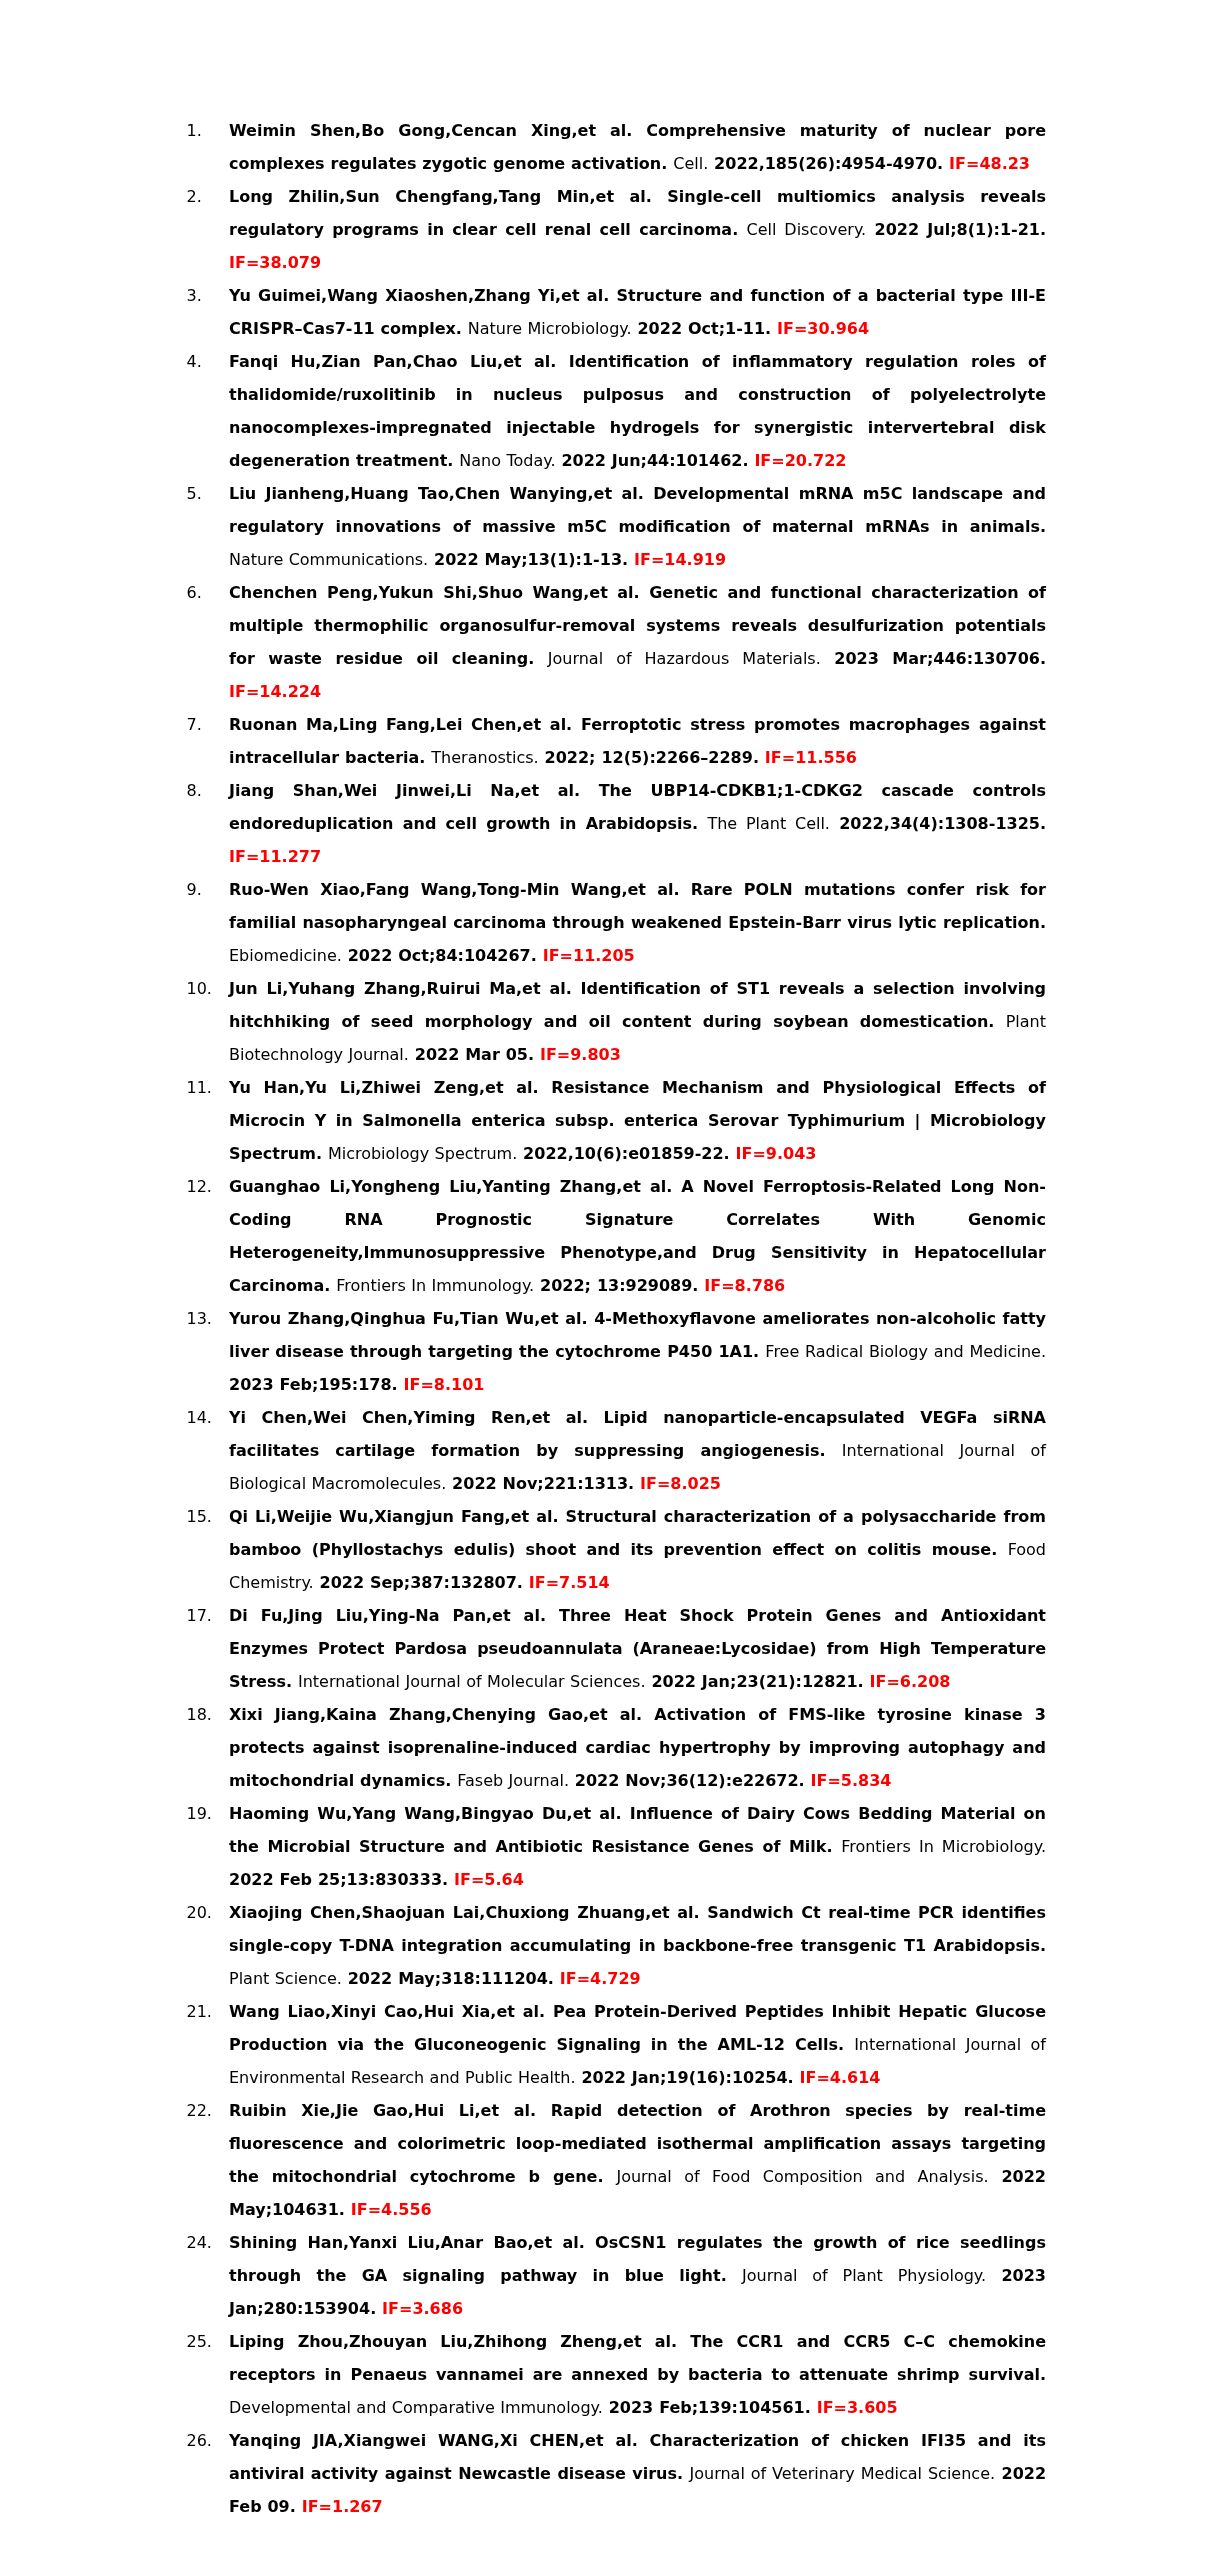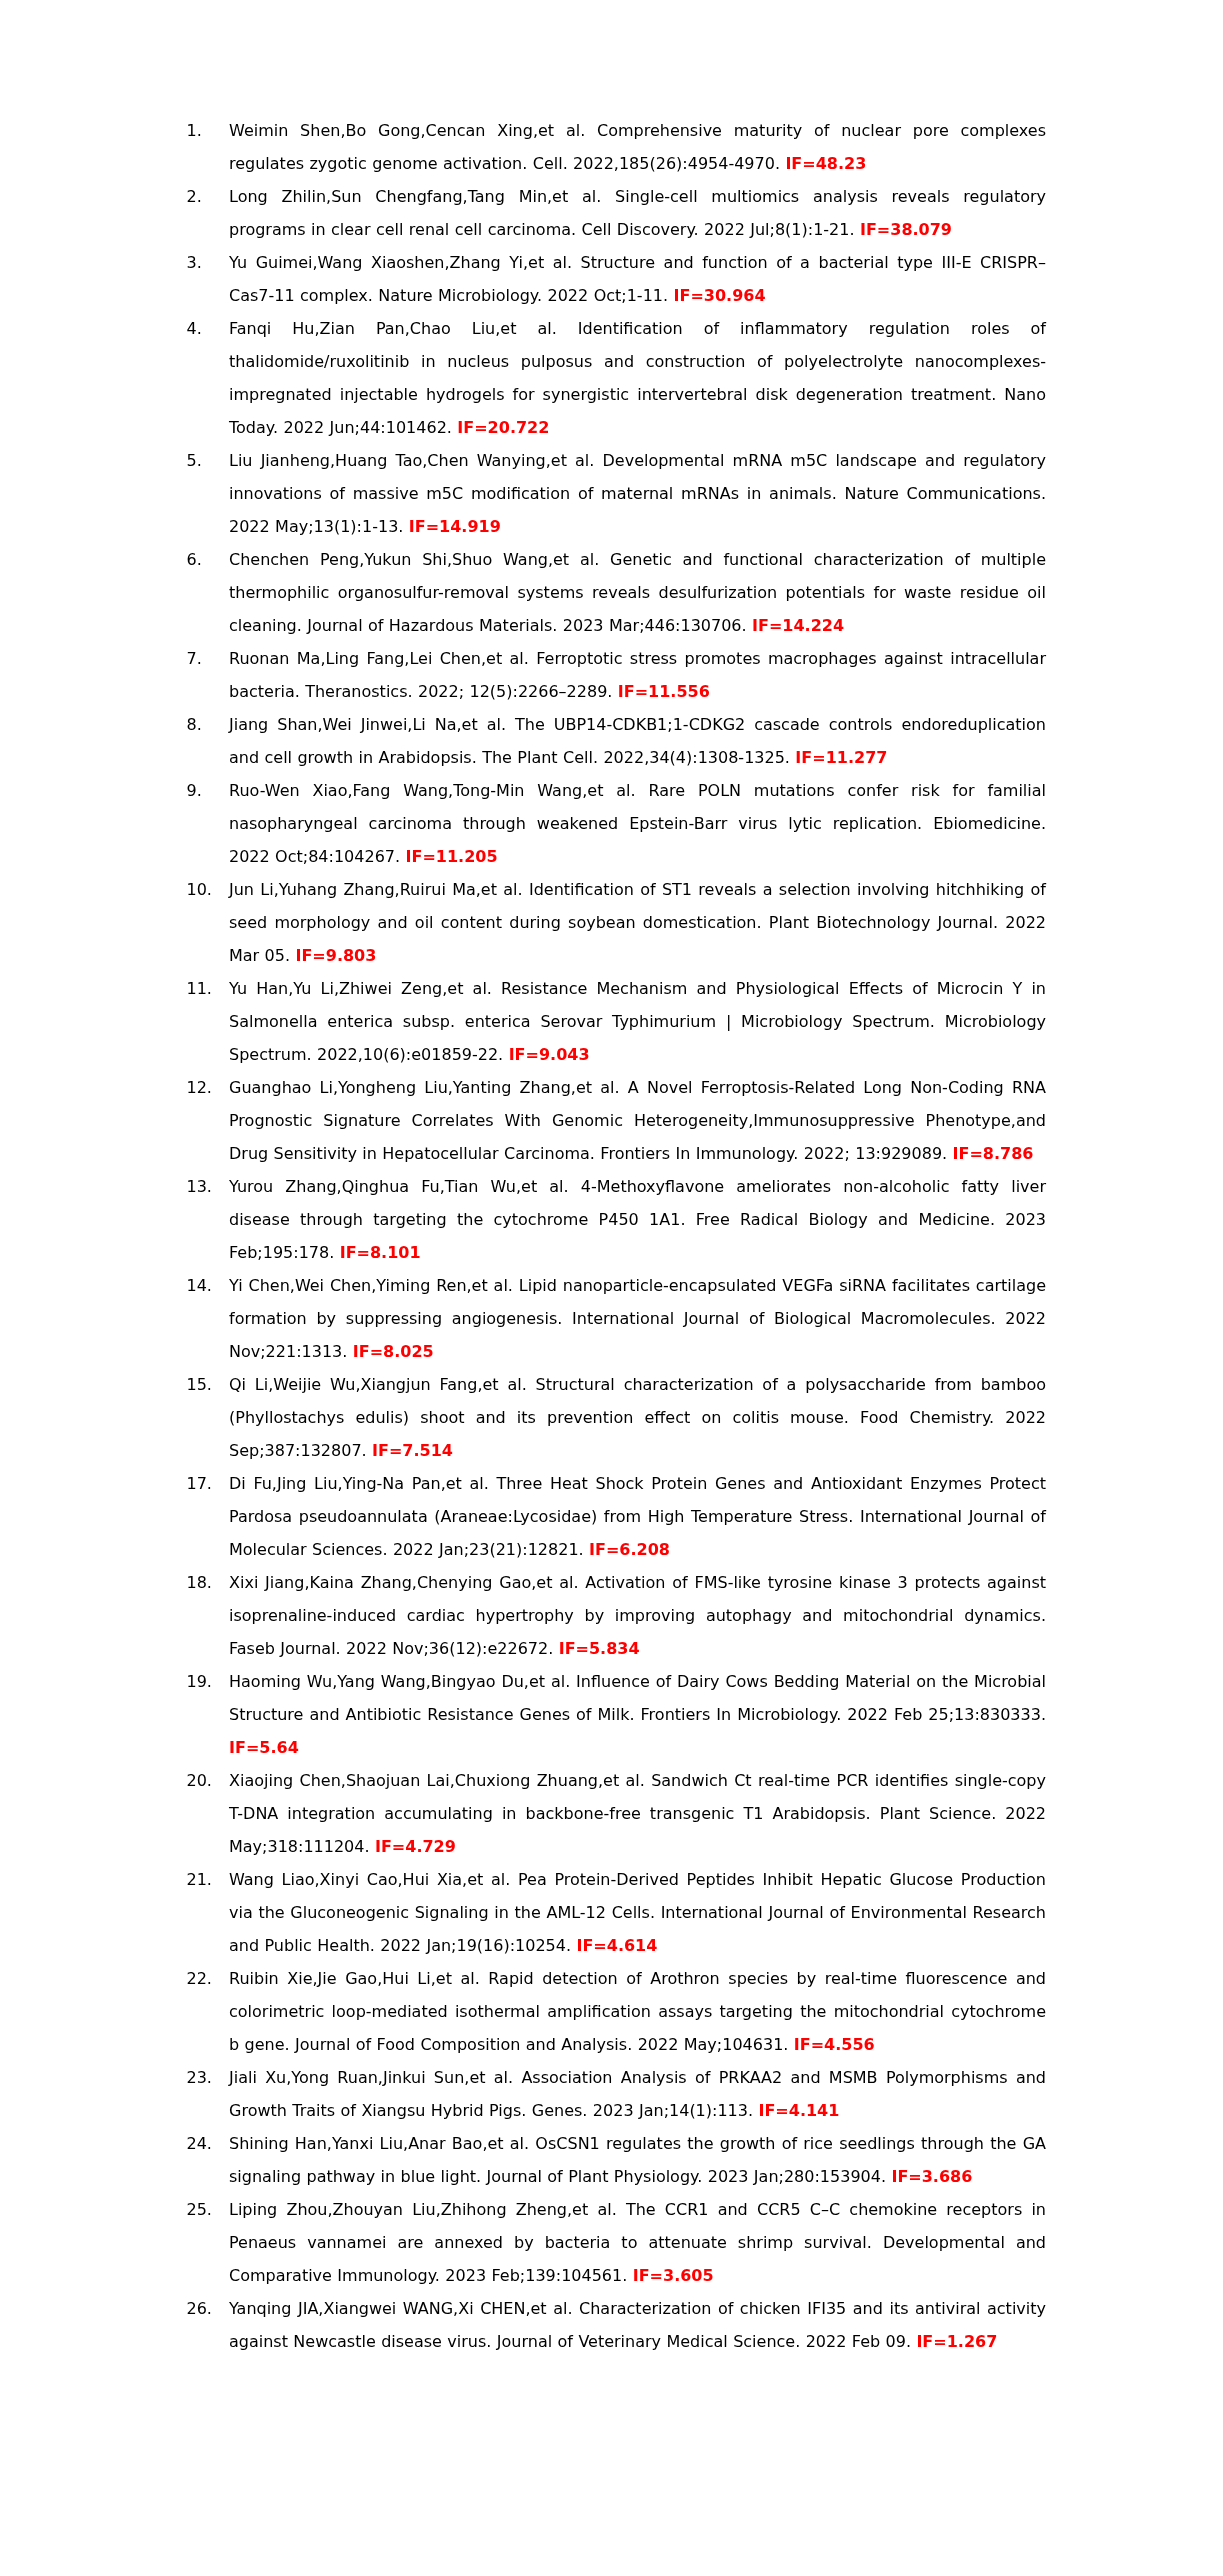--- a/index.html
+++ b/index.html
@@ -41,21 +41,21 @@
     color: var(--text-color);
     word-spacing: 0.02em;
   }
   .ref .num {
     position: absolute;
     left: 1.5px;
     top: 0;
     text-align: left;
     white-space: nowrap;
   }
-  .seg-text { font-weight: normal; color: var(--text-color); }
+  .seg-text { font-weight: bold; color: var(--text-color); }
   .seg-journal { font-weight: normal; color: var(--text-color); }
   .seg-if { font-weight: bold; color: var(--if-color); }
 </style>
 </head>
 <body>
 
 <div class="page">
   <div class="ref-list">
       <div class="ref"><span class="num">1.</span><span class="seg-text">Weimin Shen,Bo Gong,Cencan Xing,et al. Comprehensive maturity of nuclear pore complexes regulates zygotic genome activation. </span><span class="seg-journal">Cell.</span><span class="seg-text"> 2022,185(26):4954-4970. </span><span class="seg-if">IF=48.23</span></div>
       <div class="ref"><span class="num">2.</span><span class="seg-text">Long Zhilin,Sun Chengfang,Tang Min,et al. Single-cell multiomics analysis reveals regulatory programs in clear cell renal cell carcinoma. </span><span class="seg-journal">Cell Discovery.</span><span class="seg-text"> 2022 Jul;8(1):1-21. </span><span class="seg-if">IF=38.079</span></div>
@@ -71,19 +71,18 @@
       <div class="ref"><span class="num">12.</span><span class="seg-text">Guanghao Li,Yongheng Liu,Yanting Zhang,et al. A Novel Ferroptosis-Related Long Non-Coding RNA Prognostic Signature Correlates With Genomic Heterogeneity,Immunosuppressive Phenotype,and Drug Sensitivity in Hepatocellular Carcinoma. </span><span class="seg-journal">Frontiers In Immunology.</span><span class="seg-text"> 2022; 13:929089. </span><span class="seg-if">IF=8.786</span></div>
       <div class="ref"><span class="num">13.</span><span class="seg-text">Yurou Zhang,Qinghua Fu,Tian Wu,et al. 4-Methoxyflavone ameliorates non-alcoholic fatty liver disease through targeting the cytochrome P450 1A1. </span><span class="seg-journal">Free Radical Biology and Medicine.</span><span class="seg-text"> 2023 Feb;195:178. </span><span class="seg-if">IF=8.101</span></div>
       <div class="ref"><span class="num">14.</span><span class="seg-text">Yi Chen,Wei Chen,Yiming Ren,et al. Lipid nanoparticle-encapsulated VEGFa siRNA facilitates cartilage formation by suppressing angiogenesis. </span><span class="seg-journal">International Journal of Biological Macromolecules.</span><span class="seg-text"> 2022 Nov;221:1313. </span><span class="seg-if">IF=8.025</span></div>
       <div class="ref"><span class="num">15.</span><span class="seg-text">Qi Li,Weijie Wu,Xiangjun Fang,et al. Structural characterization of a polysaccharide from bamboo (Phyllostachys edulis) shoot and its prevention effect on colitis mouse. </span><span class="seg-journal">Food Chemistry.</span><span class="seg-text"> 2022 Sep;387:132807. </span><span class="seg-if">IF=7.514</span></div>
       <div class="ref"><span class="num">17.</span><span class="seg-text">Di Fu,Jing Liu,Ying-Na Pan,et al. Three Heat Shock Protein Genes and Antioxidant Enzymes Protect Pardosa pseudoannulata (Araneae:Lycosidae) from High Temperature Stress. </span><span class="seg-journal">International Journal of Molecular Sciences.</span><span class="seg-text"> 2022 Jan;23(21):12821. </span><span class="seg-if">IF=6.208</span></div>
       <div class="ref"><span class="num">18.</span><span class="seg-text">Xixi Jiang,Kaina Zhang,Chenying Gao,et al. Activation of FMS-like tyrosine kinase 3 protects against isoprenaline-induced cardiac hypertrophy by improving autophagy and mitochondrial dynamics. </span><span class="seg-journal">Faseb Journal.</span><span class="seg-text"> 2022 Nov;36(12):e22672. </span><span class="seg-if">IF=5.834</span></div>
       <div class="ref"><span class="num">19.</span><span class="seg-text">Haoming Wu,Yang Wang,Bingyao Du,et al. Influence of Dairy Cows Bedding Material on the Microbial Structure and Antibiotic Resistance Genes of Milk. </span><span class="seg-journal">Frontiers In Microbiology.</span><span class="seg-text"> 2022 Feb 25;13:830333. </span><span class="seg-if">IF=5.64</span></div>
       <div class="ref"><span class="num">20.</span><span class="seg-text">Xiaojing Chen,Shaojuan Lai,Chuxiong Zhuang,et al. Sandwich Ct real-time PCR identifies single-copy T-DNA integration accumulating in backbone-free transgenic T1 Arabidopsis. </span><span class="seg-journal">Plant Science.</span><span class="seg-text"> 2022 May;318:111204. </span><span class="seg-if">IF=4.729</span></div>
       <div class="ref"><span class="num">21.</span><span class="seg-text">Wang Liao,Xinyi Cao,Hui Xia,et al. Pea Protein-Derived Peptides Inhibit Hepatic Glucose Production via the Gluconeogenic Signaling in the AML-12 Cells. </span><span class="seg-journal">International Journal of Environmental Research and Public Health.</span><span class="seg-text"> 2022 Jan;19(16):10254. </span><span class="seg-if">IF=4.614</span></div>
       <div class="ref"><span class="num">22.</span><span class="seg-text">Ruibin Xie,Jie Gao,Hui Li,et al. Rapid detection of Arothron species by real-time fluorescence and colorimetric loop-mediated isothermal amplification assays targeting the mitochondrial cytochrome b gene. </span><span class="seg-journal">Journal of Food Composition and Analysis.</span><span class="seg-text"> 2022 May;104631. </span><span class="seg-if">IF=4.556</span></div>
-      <div class="ref"><span class="num">23.</span><span class="seg-text">Jiali Xu,Yong Ruan,Jinkui Sun,et al. Association Analysis of PRKAA2 and MSMB Polymorphisms and Growth Traits of Xiangsu Hybrid Pigs. </span><span class="seg-journal">Genes.</span><span class="seg-text"> 2023 Jan;14(1):113. </span><span class="seg-if">IF=4.141</span></div>
       <div class="ref"><span class="num">24.</span><span class="seg-text">Shining Han,Yanxi Liu,Anar Bao,et al. OsCSN1 regulates the growth of rice seedlings through the GA signaling pathway in blue light. </span><span class="seg-journal">Journal of Plant Physiology.</span><span class="seg-text"> 2023 Jan;280:153904. </span><span class="seg-if">IF=3.686</span></div>
       <div class="ref"><span class="num">25.</span><span class="seg-text">Liping Zhou,Zhouyan Liu,Zhihong Zheng,et al. The CCR1 and CCR5 C–C chemokine receptors in Penaeus vannamei are annexed by bacteria to attenuate shrimp survival. </span><span class="seg-journal">Developmental and Comparative Immunology.</span><span class="seg-text"> 2023 Feb;139:104561. </span><span class="seg-if">IF=3.605</span></div>
       <div class="ref"><span class="num">26.</span><span class="seg-text">Yanqing JIA,Xiangwei WANG,Xi CHEN,et al. Characterization of chicken IFI35 and its antiviral activity against Newcastle disease virus. </span><span class="seg-journal">Journal of Veterinary Medical Science.</span><span class="seg-text"> 2022 Feb 09. </span><span class="seg-if">IF=1.267</span></div>
     </div>
 </div>
 
 
 </body></html>

